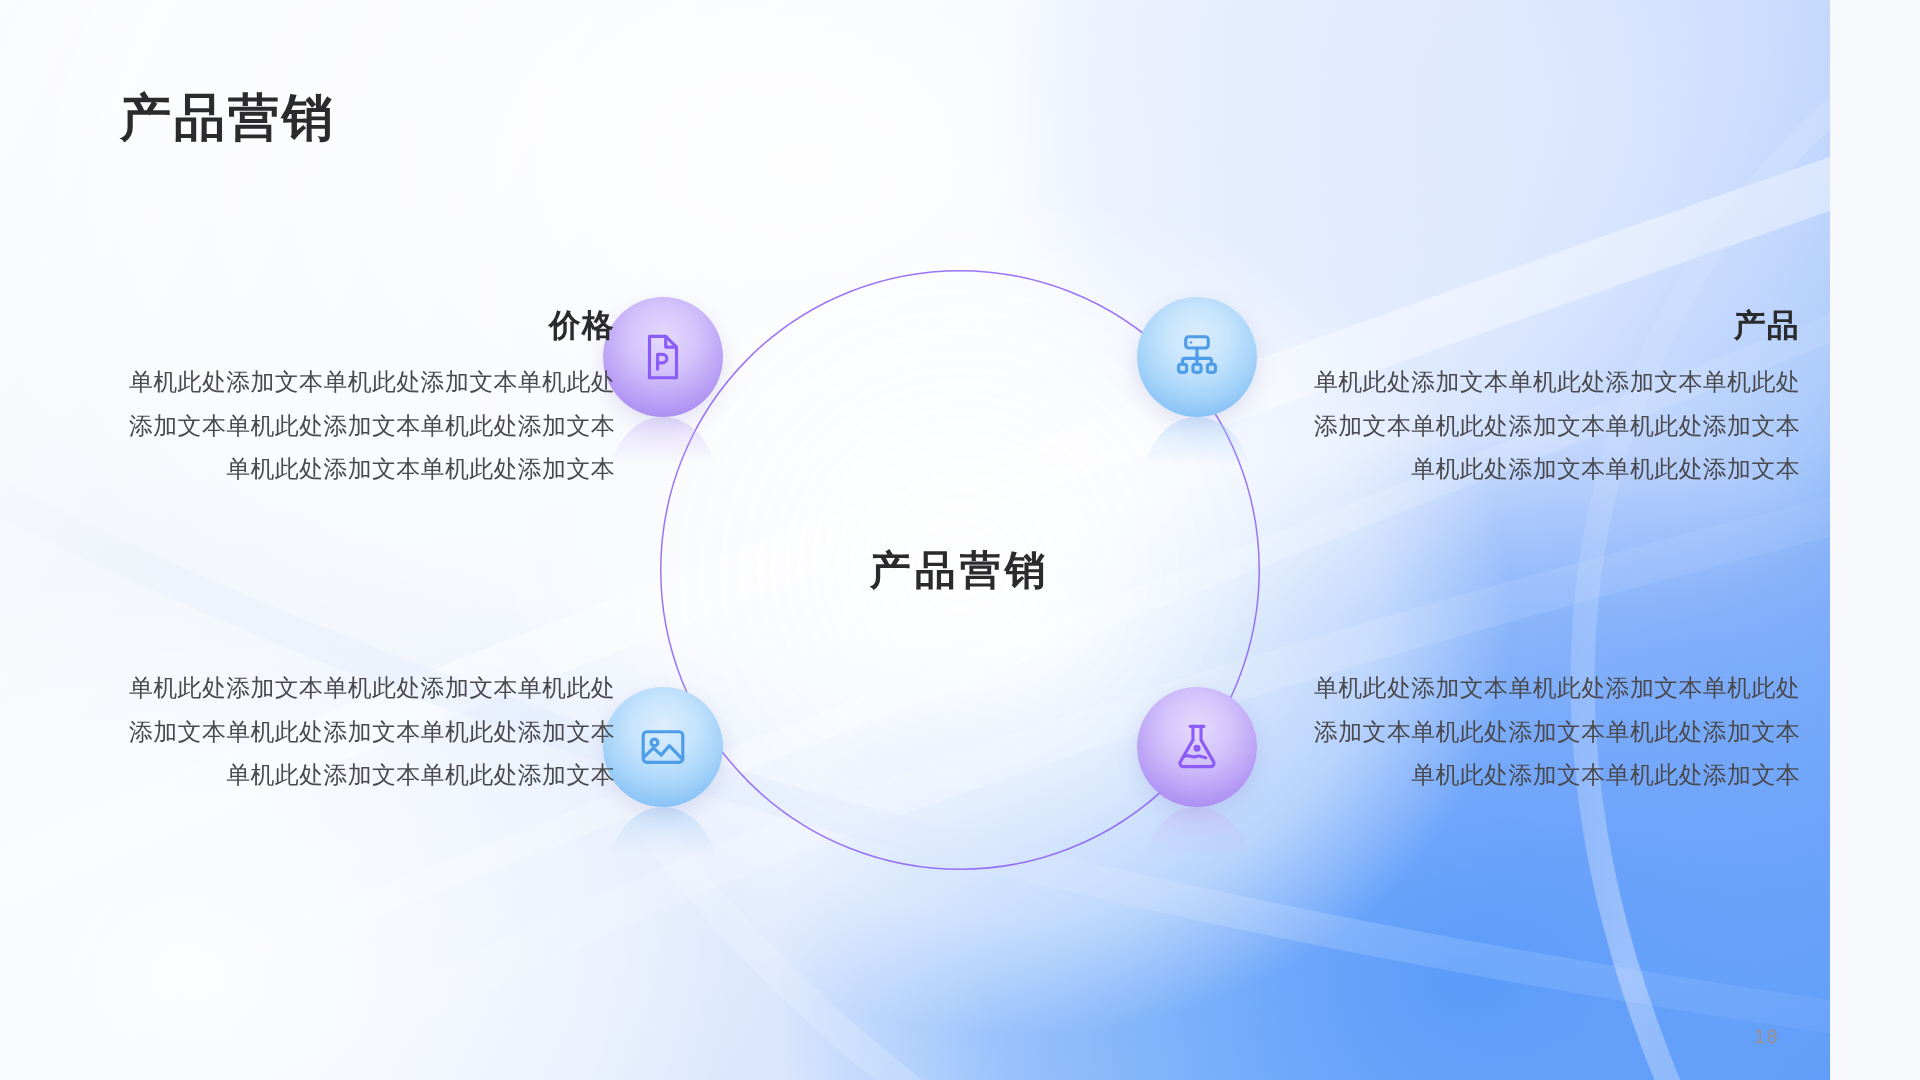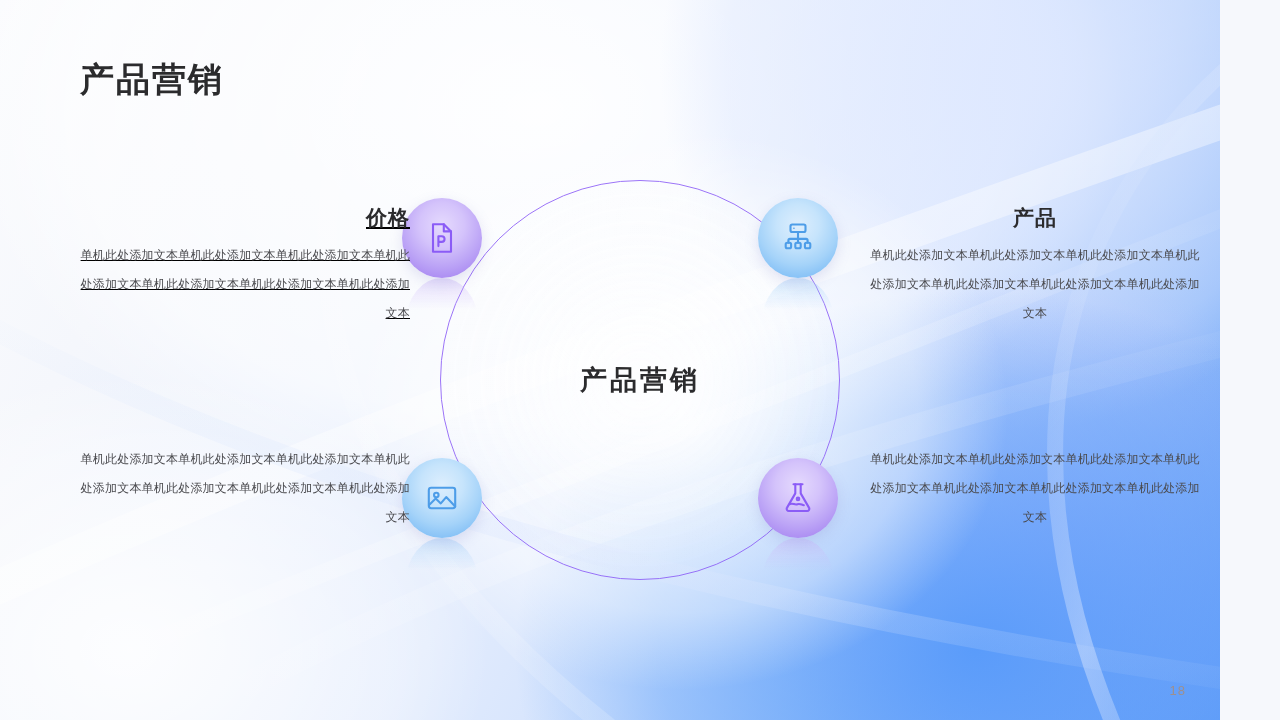--- a/index.html
+++ b/index.html
@@ -161,29 +161,29 @@
   .block { position:absolute; width:330px; }
   .block h3 {
     font-size:21px;
     font-weight:bold;
     color:#2b2b2d;
     letter-spacing:1px;
     margin-bottom:11px;
     line-height:1.2;
   }
   .block p {
-    font-size:12px;
+    font-size:16px;
     line-height:29px;
     color:#4a4a4e;
     letter-spacing:.2px;
   }
   .block.right-align { text-align:right; }
-  .block.left-align  { text-align:center; }
-
-  .blk-price   { left:80px;  top:205px;text-decoration:underline; }
+  .block.left-align  { text-align:right; }
+
+  .blk-price   { left:80px;  top:205px; }
   .blk-product { left:870px; top:205px; }
   .blk-market  { left:80px;  top:445px; }
   .blk-channel { left:870px; top:445px; }
 
   
   .page-number {
     position:absolute;
     right:34px; bottom:22px;
     font-size:13px;
     color:#b08a6a;

